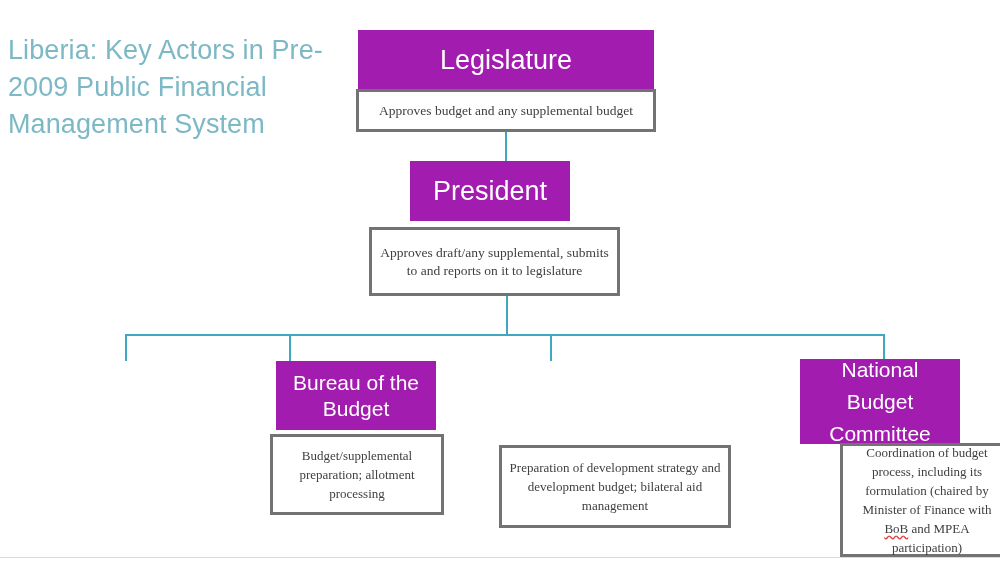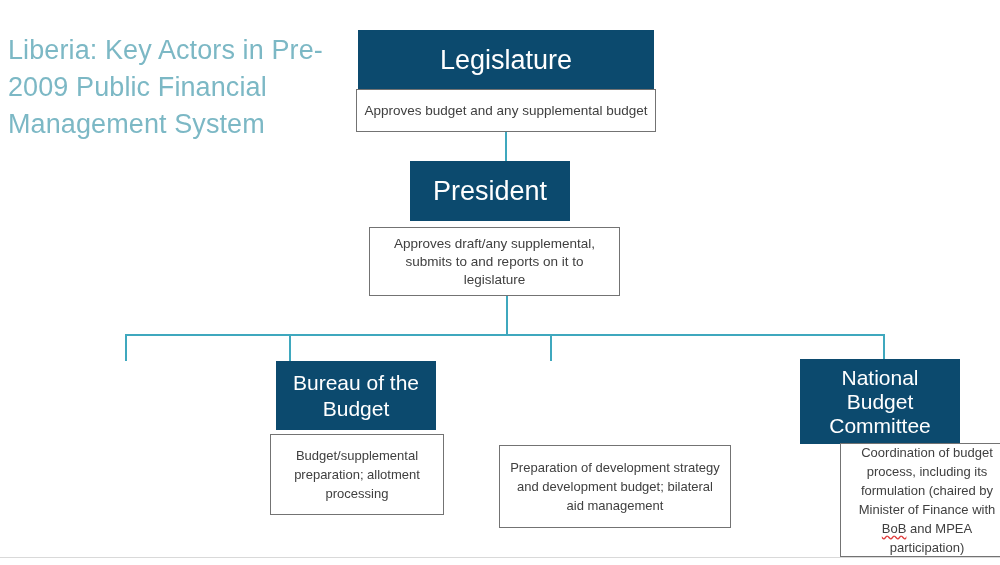--- a/index.html
+++ b/index.html
@@ -31,42 +31,43 @@
     color: #7CB8C5;
     font-size: 27px;
     line-height: 37px;
     font-weight: normal;
     letter-spacing: 0.1px;
   }
 
   
   .node-header {
     position: absolute;
-    background: #0c4a6e;
+    background: #a21caf;
     color: #ffffff;
     display: flex;
     align-items: center;
     justify-content: center;
     text-align: center;
     box-sizing: border-box;
     padding: 0 6px;
     font-weight: normal;
   }
   .node-desc {
     position: absolute;
     background: #ffffff;
-    border: 1px solid #737373;
+    border: 3px solid #737373;
     color: #404040;
     display: flex;
     align-items: center;
     justify-content: center;
     text-align: center;
     box-sizing: border-box;
     padding: 4px 7px;
     line-height: 18px;
+    font-family: Liberation Serif, serif;
   }
 
   
   .vline {
     position: absolute;
     width: 2px;
     background: #3FA8BE;
   }
   .hline {
     position: absolute;
@@ -114,20 +115,20 @@
   <div class="vline" style="left:289px; top:334px; width:2px; height:27px;"></div>
   <div class="vline" style="left:550px; top:334px; width:2px; height:27px;"></div>
   <div class="vline" style="left:883px; top:334px; width:2px; height:25px;"></div>
 
 
   <div class="node-header" style="left:276px; top:361px; width:160px; height:69px; font-size:21px; line-height:26px;">Bureau of the Budget</div>
   <div class="node-desc" style="left:270px; top:434px; width:174px; height:81px; font-size:13px; line-height:19px;">Budget/supplemental preparation; allotment processing</div>
 
   <div class="node-desc" style="left:499px; top:434px; width:232px; height:83px; font-size:13px; line-height:19px;margin-top:11px;">Preparation of development strategy and development budget; bilateral aid management</div>
 
-  <div class="node-header" style="left:800px; top:359px; width:160px; height:85px; font-size:21px; line-height:24px;">National Budget Committee</div>
+  <div class="node-header" style="left:800px; top:359px; width:160px; height:85px; font-size:21px; line-height:32px;">National Budget Committee</div>
   <div class="node-desc" style="left:795px; top:443px; width:174px; height:114px; font-size:13px; line-height:19px;margin-left:45px;">
     <span><span>Coordination of budget process, including its formulation (chaired by Minister of Finance with </span><span class="spell-error">BoB</span><span> and MPEA participation)</span></span>
   </div>
 
   <div class="footer-rule"></div>
 
 </div>
 
 </body></html>

